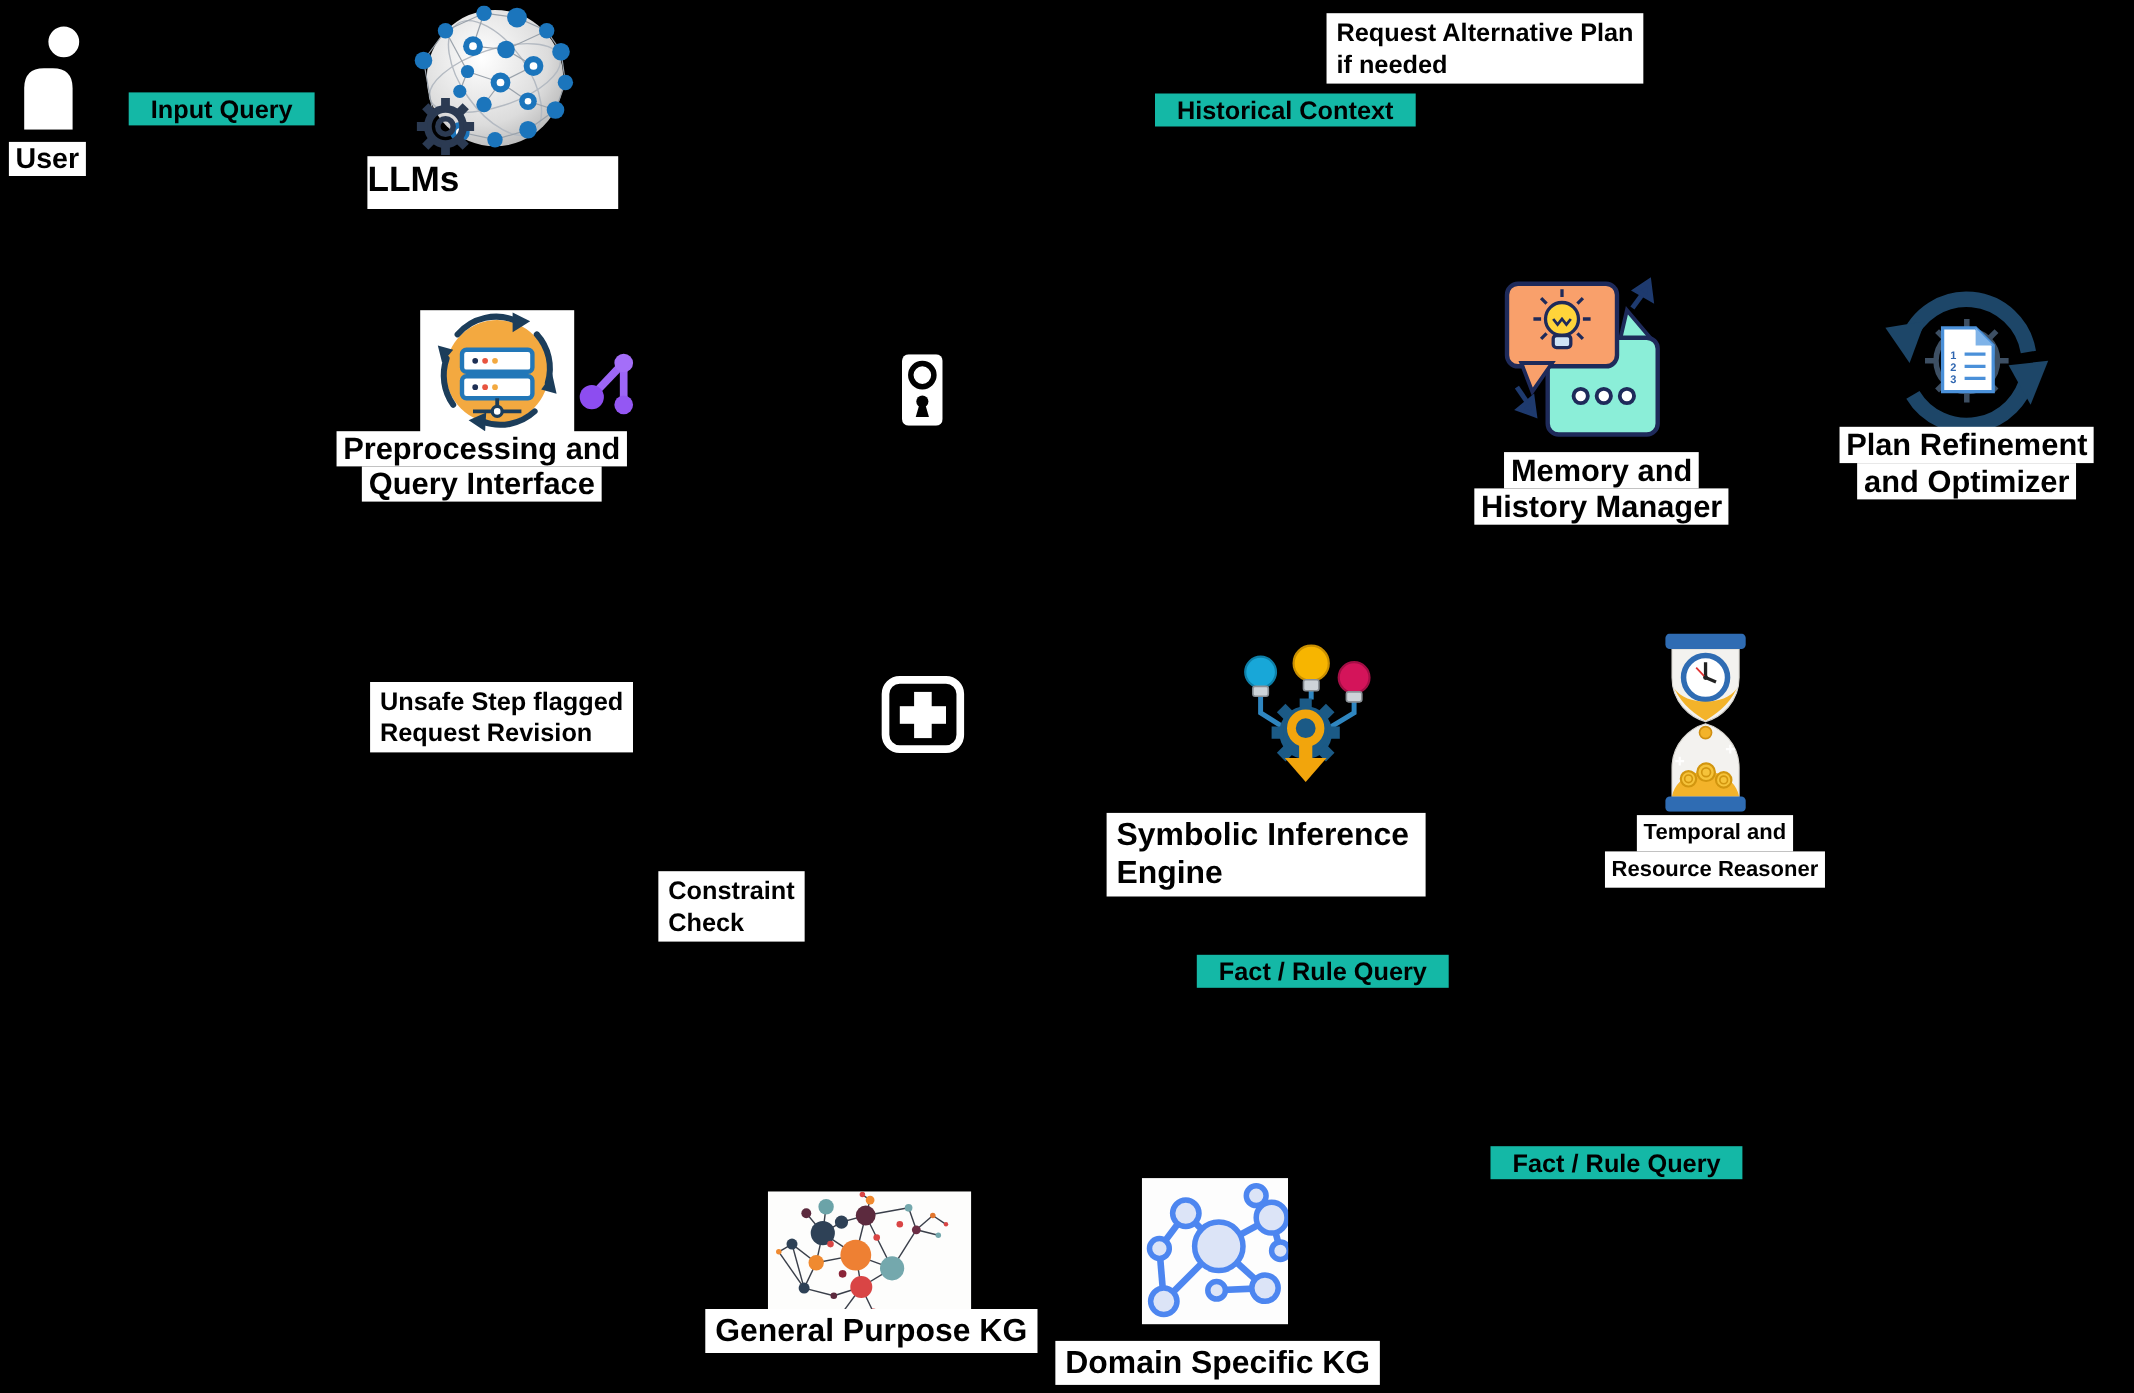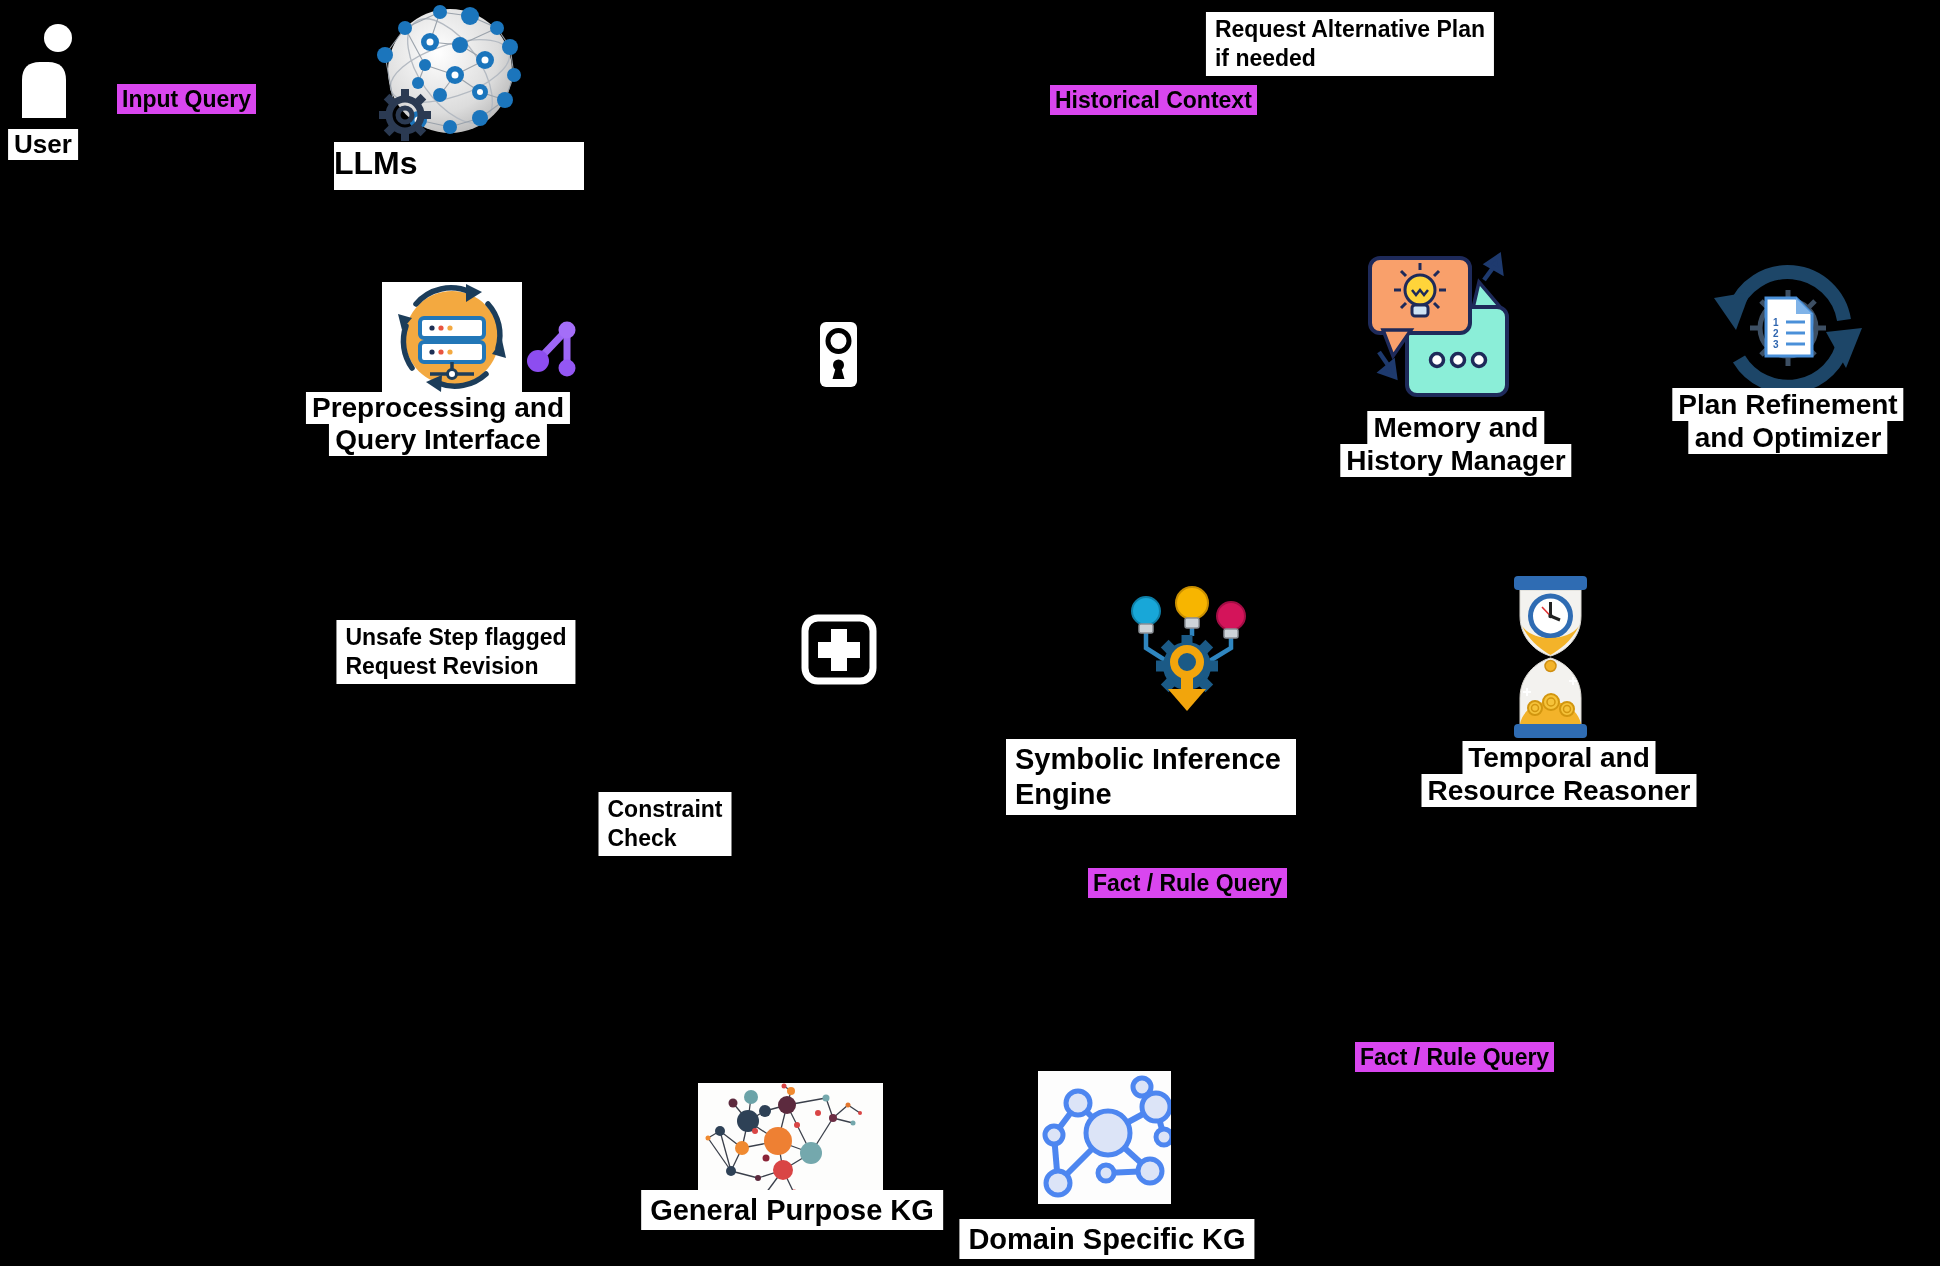--- a/index.html
+++ b/index.html
@@ -1,20 +1,20 @@
 <!DOCTYPE html>
 <html><head>
 <meta charset="utf-8">
 <style>
 *{margin:0;padding:0;box-sizing:border-box}
 body{background:#000}
 .canvas{position:relative;width:1940px;height:1266px;background:#000;overflow:hidden;
   font-family:"Liberation Sans","DejaVu Sans",sans-serif;font-weight:700;color:#000}
 .abs{position:absolute}
-.lbl{position:absolute;background:#d946ef;padding:1px 5px;white-space:nowrap;line-height:1.22}
+.lbl{position:absolute;background:#14b8a6;padding:1px 20px;white-space:nowrap;line-height:1.22}
 .box{position:absolute;background:#fff;padding:3px 9px}
 .stack{position:absolute;display:flex;flex-direction:column;align-items:center;transform:translateX(-50%)}
 .stack .line{background:#fff;padding:0 6px;white-space:nowrap}
 .cx{transform:translateX(-50%)}
 .whitecard{position:absolute;background:#fff}
 svg{display:block}
 </style>
 </head>
 <body>
 
@@ -105,21 +105,21 @@
           <line x1="40" y1="126" x2="40" y2="136"></line>
             <line x1="28.7" y1="121.3" x2="21.6" y2="128.4"></line>
           <line x1="24" y1="110" x2="14" y2="110"></line>
             <line x1="28.7" y1="98.7" x2="21.6" y2="91.6"></line>
           <line x1="40" y1="94" x2="40" y2="84"></line>
             <line x1="51.3" y1="98.7" x2="58.4" y2="91.6"></line>
         </g>
       </g>
     </svg>
   </div>
-  <div class="box" style="left:334px;top:142px;width:250px;height:48px;font-size:32px;line-height:42px;padding:0">
+  <div class="box" style="left:334px;top:142px;width:228px;height:48px;font-size:32px;line-height:42px;padding:0">
     <span>LLMs</span>
   </div>
 
   <div class="box cx" style="left:1350px;top:12px;font-size:23px;line-height:29px">
     <div>Request Alternative Plan</div>
     <div>if needed</div>
   </div>
   <div class="lbl" style="left:1050px;top:85px;font-size:23px">Historical Context</div>
 
   <div class="whitecard" style="left:382px;top:282px;width:140px;height:111px">
@@ -338,21 +338,21 @@
       <g stroke="#fff" stroke-width="2">
         <line x1="14" y1="112" x2="14" y2="120"></line>
           <line x1="10" y1="116" x2="18" y2="116"></line>
         <line x1="60" y1="101" x2="60" y2="109"></line>
           <line x1="56" y1="105" x2="64" y2="105"></line>
       </g>
       <rect x="1" y="0" width="73" height="14" rx="4" fill="#2f6cb3"></rect>
       <rect x="1" y="148" width="73" height="14" rx="4" fill="#2f6cb3"></rect>
     </svg>
   </div>
-  <div class="stack" style="left:1559px;top:741px;font-size:28px;line-height:33px">
+  <div class="stack" style="left:1559px;top:741px;font-size:20px;line-height:33px">
     <span class="line">Temporal and</span>
     <span class="line">Resource Reasoner</span>
   </div>
 
   <div class="lbl" style="left:1088px;top:868px;font-size:23px">Fact / Rule Query</div>
   <div class="lbl" style="left:1355px;top:1042px;font-size:23px">Fact / Rule Query</div>
 
   <div class="abs" style="left:698px;top:1083px">
     <svg width="185" height="123" viewBox="0 0 185 123">
       <rect x="0" y="0" width="185" height="123" fill="#fdfdfc"></rect>

